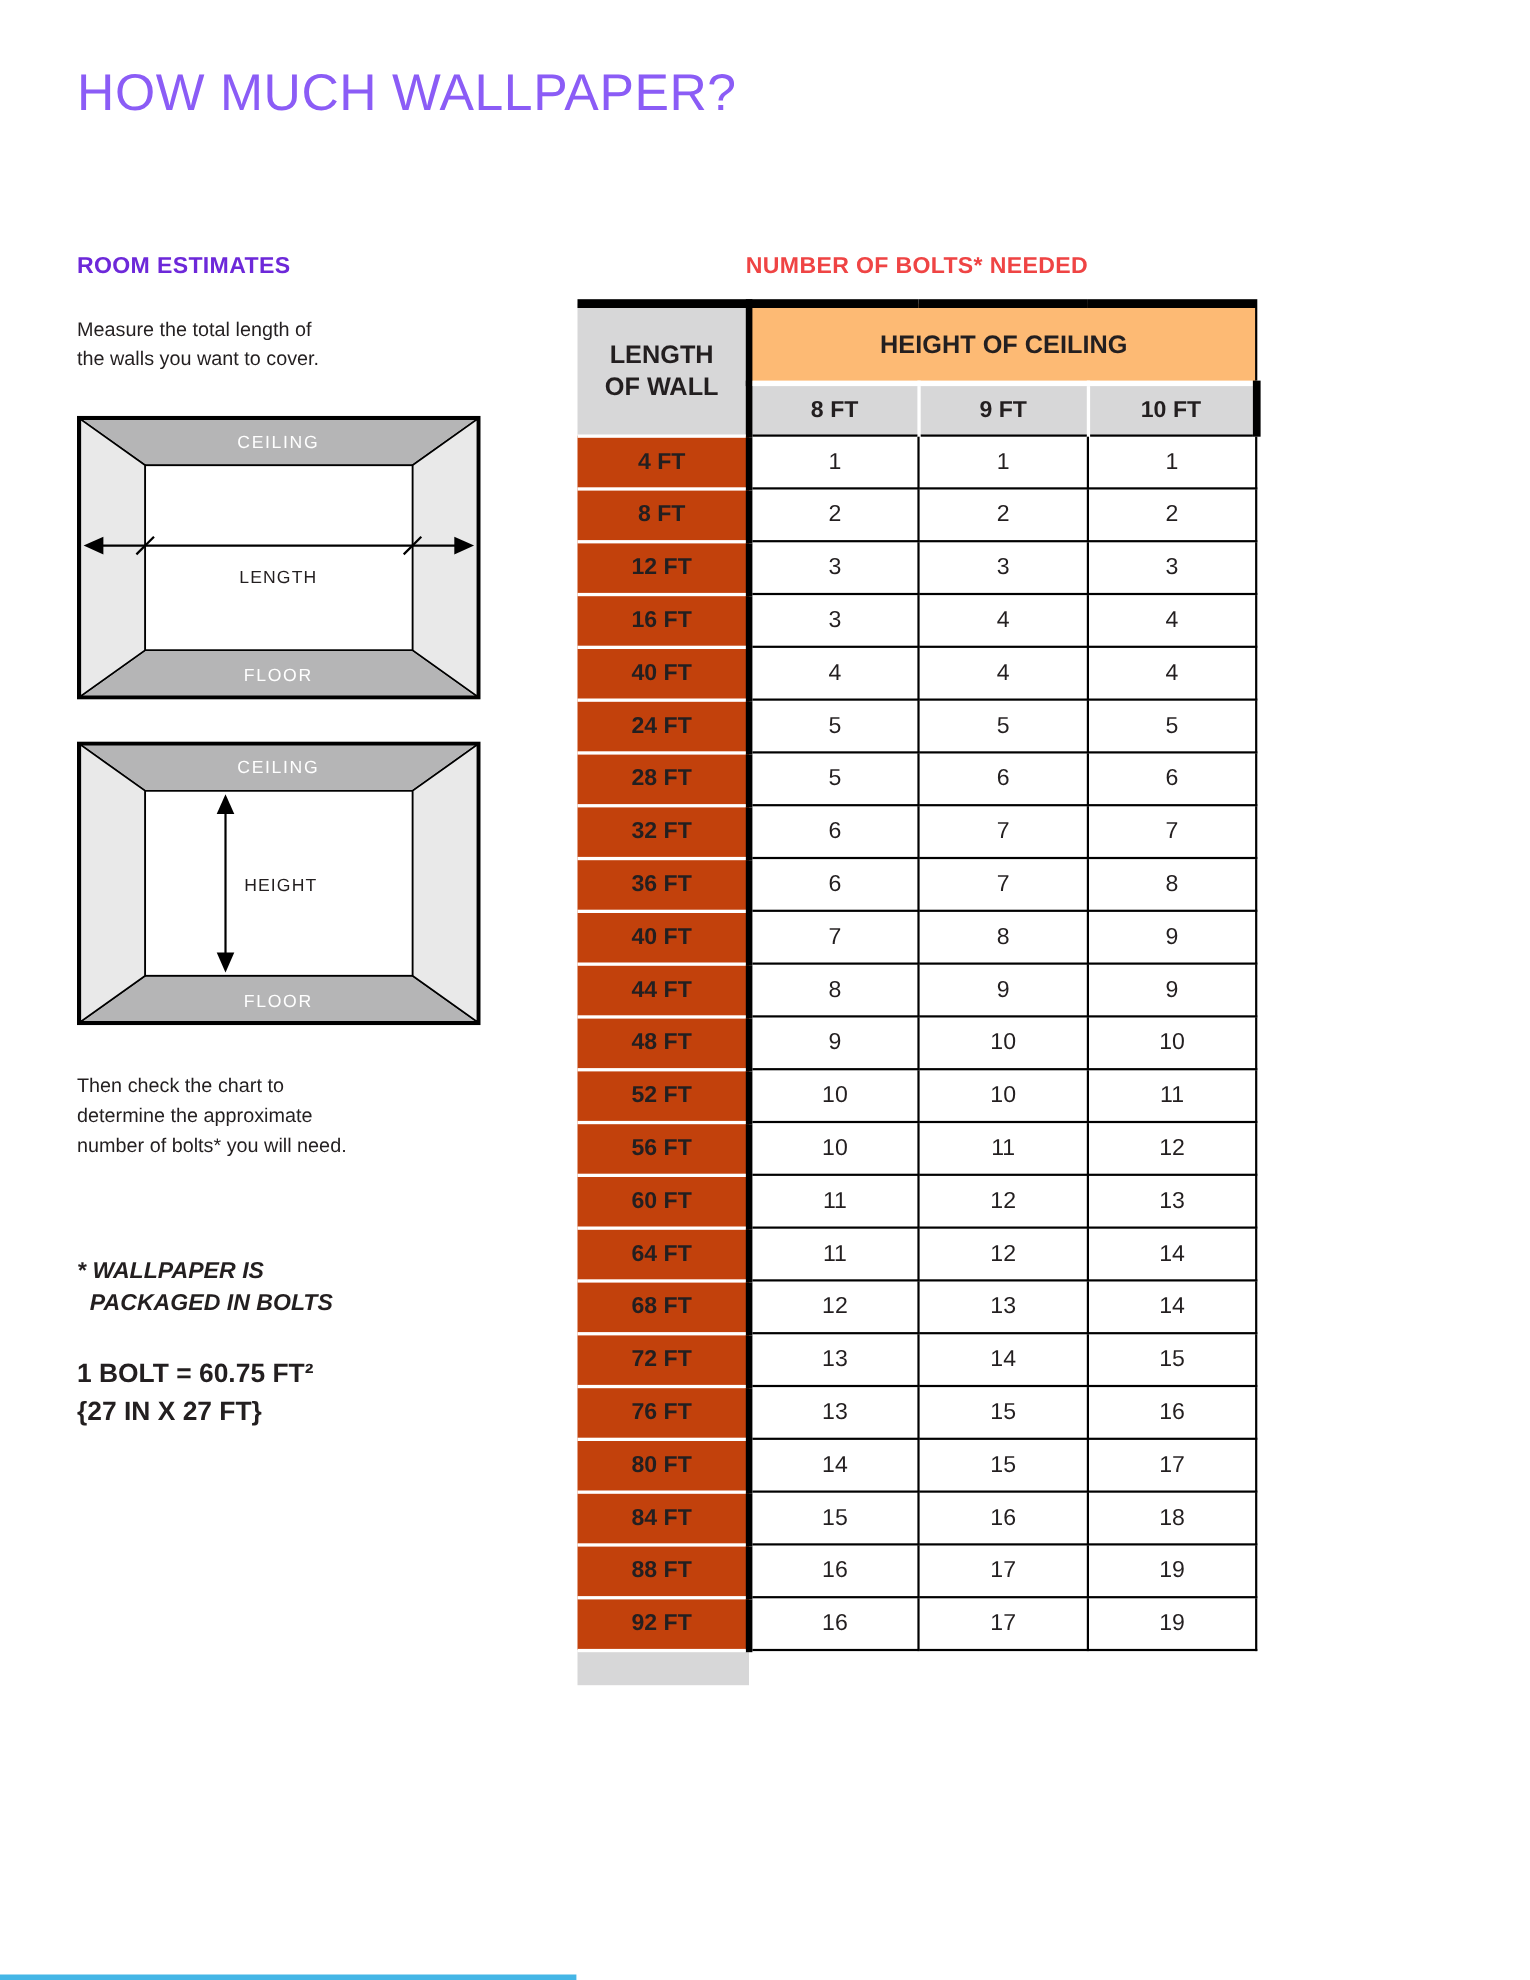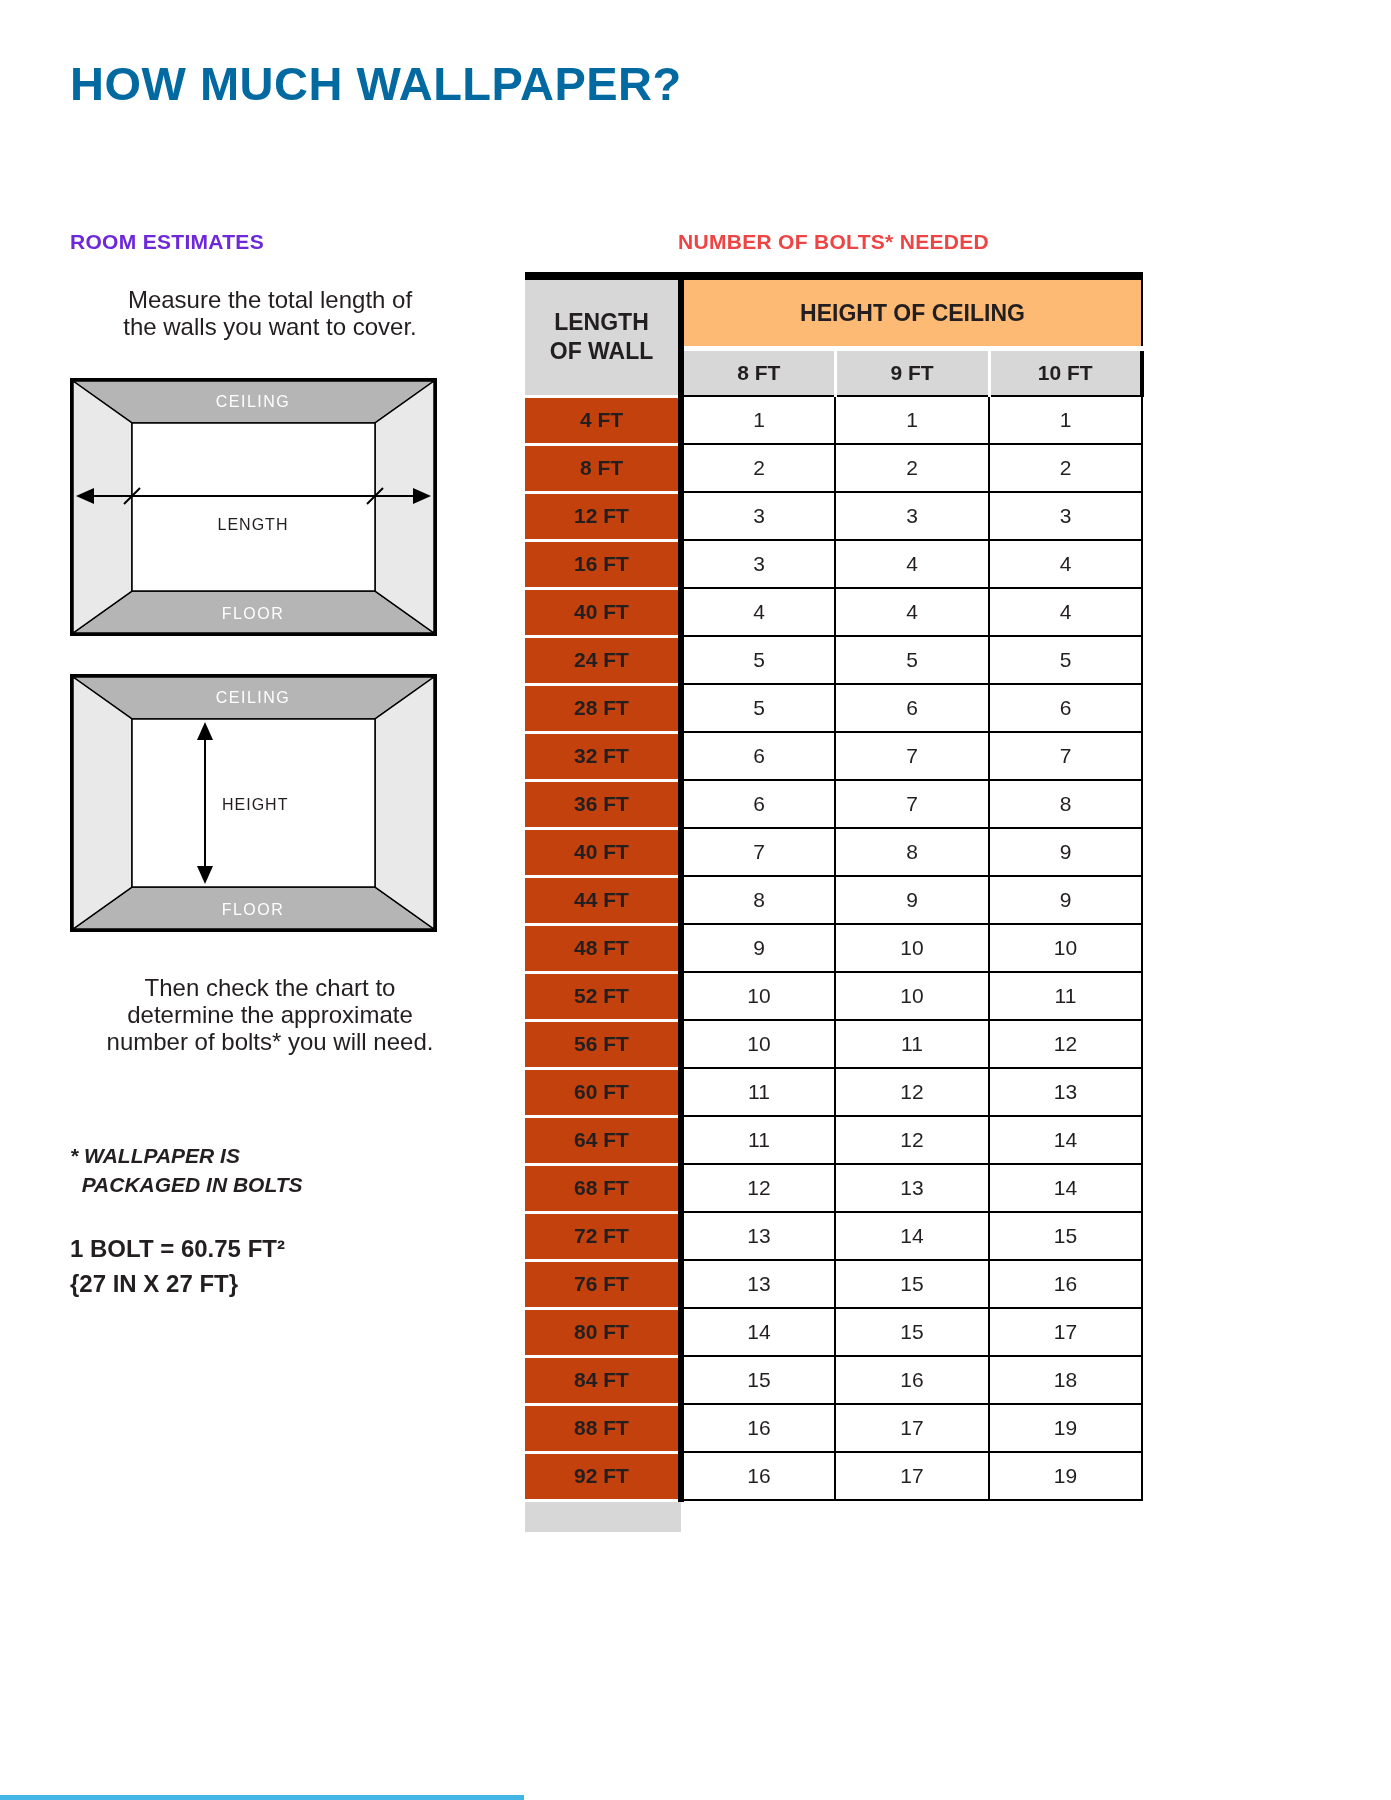--- a/index.html
+++ b/index.html
@@ -11,44 +11,43 @@
     font-family: "Liberation Sans", sans-serif;
     color: #231f20;
     overflow: hidden;
   }
   .page-title {
     position: absolute;
     left: 70px;
     top: 56px;
     margin: 0;
     font-size: 47px;
-    font-weight: 700;
-    color: #0369a1;
+    font-weight: 400;
+    color: #8b5cf6;
     letter-spacing: 0.5px;
   }
   .left-col {
     position: absolute;
     left: 70px;
     top: 230px;
     width: 400px;
   }
   .section-heading {
     margin: 0;
     font-size: 21px;
     font-weight: 700;
     color: #6d28d9;
     letter-spacing: 0.3px;
   }
   .step {
     margin: 0;
-    font-size: 24px;
+    font-size: 18px;
     line-height: 27px;
     white-space: pre-line;
     color: #231f20;
-    text-align: center;
   }
   .step.s1 { margin-top: 32px; }
   .step.s2 { margin-top: 42px; }
   .step.s3 { margin-top: 42px; }
   .diagram { display: block; margin-top: 38px; }
   .footnote {
     margin: 86px 0 17px 0;
     font-size: 21px;
     font-weight: 700;
     line-height: 29px;
@@ -106,21 +105,21 @@
   }
   th.col-head {
     background: #d7d7d8;
     font-size: 21px;
     font-weight: 700;
     height: 44px;
     border-left: 3px solid #ffffff;
     border-right: 3px solid #ffffff;
     border-bottom: 2px solid #000000;
   }
-  th.col-head.last { border-right: 4px solid #000000; }
+  th.col-head.last { border-right: 7px solid #000000; }
   tbody th.label-col {
     background: #c2410c;
     font-size: 21px;
     font-weight: 700;
     height: 45px;
     border-right: 6px solid #000000;
     border-bottom: 3px solid #ffffff;
   }
   tbody td {
     background: #ffffff;

